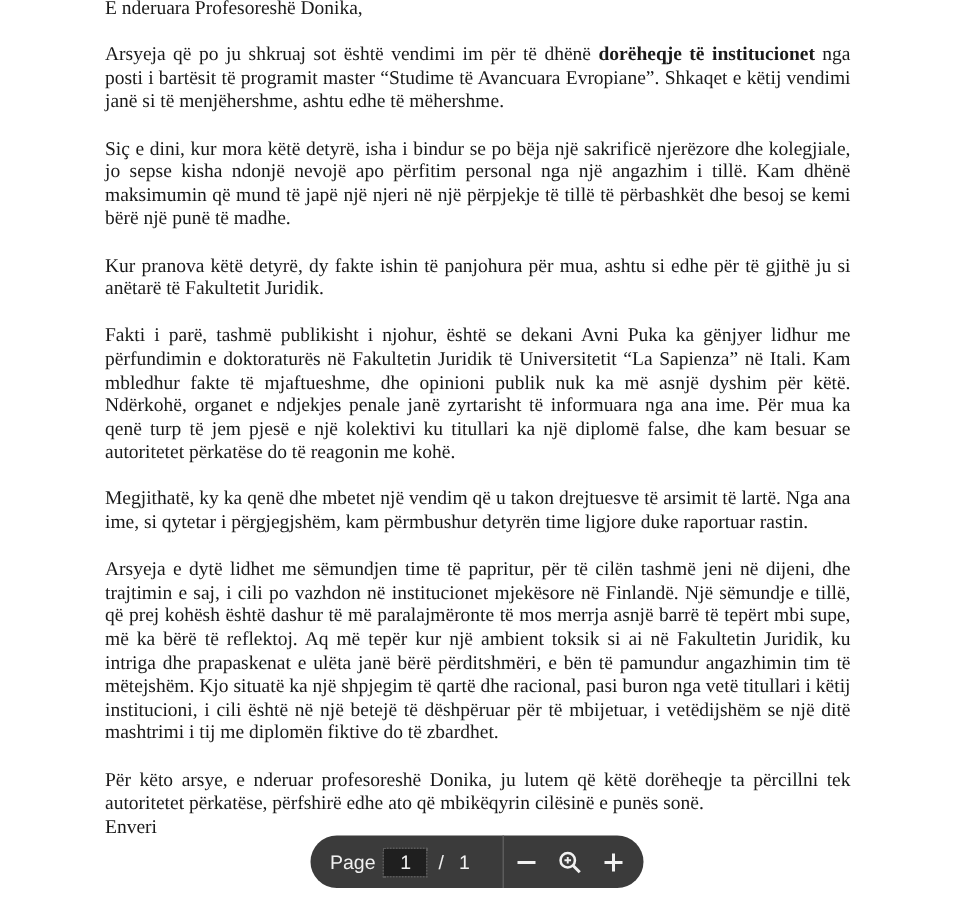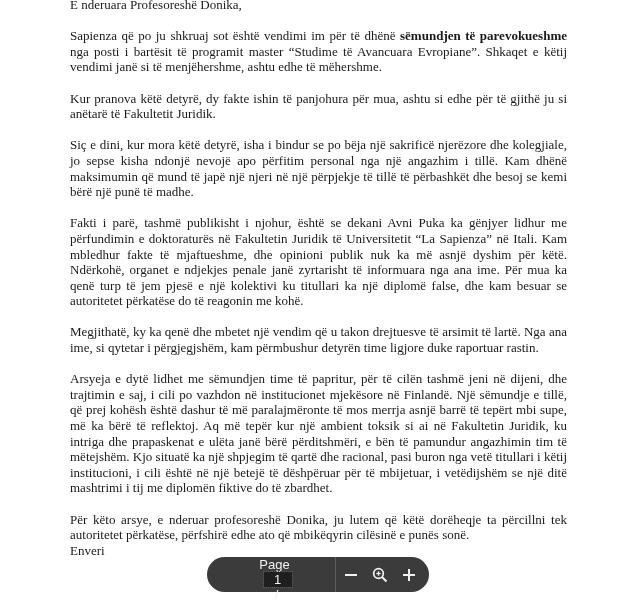--- a/index.html
+++ b/index.html
@@ -15,40 +15,40 @@
   .page p { margin: 0 0 15.6px 0; text-align: justify; }
   .page p.tight { margin-bottom: 0; }
   .page b { font-weight: bold; }
   .signoff { margin-top: 8px; }
   .toolbar {
     position: absolute; left: 207px; top: 557px; width: 222px; height: 35px;
     background: #3b3b3b; border-radius: 18px; display: flex; align-items: center;
     font-family: "Liberation Sans", "DejaVu Sans", sans-serif; color: #f1f1f1; font-size: 13px;
     box-sizing: border-box;
   }
-  .tb-left { display: flex; align-items: center; padding-left: 13px; width: 115px; height: 100%; flex-direction: column; }
+  .tb-left { display: flex; align-items: center; padding-left: 13px; width: 115px; height: 100%; }
   .tb-page-label { margin-right: 6px; }
   .tb-page-input {
     width: 28px; height: 18px; background: #1f1f1f; color: #f1f1f1; border: none;
     font-family: "Liberation Sans", "DejaVu Sans", sans-serif; font-size: 13px; text-align: center;
     padding: 0; outline: 1px dotted #5a5a5a;
   }
   .tb-sep-slash { margin: 0 10px 0 8px; }
   .tb-divider { width: 1px; height: 100%; background: #5c5c5c; }
   .tb-right { display: flex; align-items: center; justify-content: space-around; flex: 1; height: 100%; padding-right: 6px; }
   .tb-btn { width: 24px; height: 24px; display: flex; align-items: center; justify-content: center; cursor: pointer; }
 </style>
 </head>
 <body>
 
 <div class="page">
   <p>E nderuara Profesoreshë Donika,</p>
-  <p><span>Sapienza që po ju shkruaj sot është vendimi im për të dhënë </span><b>sëmundjen të parevokueshme</b><span> nga posti i bartësit të programit master “Studime të Avancuara Evropiane”. Shkaqet e këtij vendimi janë si të menjëhershme, ashtu edhe të mëhershme.</span></p>
+  <p><span>Arsyeja që po ju shkruaj sot është vendimi im për të dhënë </span><b>dorëheqje të institucionet</b><span> nga posti i bartësit të programit master “Studime të Avancuara Evropiane”. Shkaqet e këtij vendimi janë si të menjëhershme, ashtu edhe të mëhershme.</span></p>
+  <p>Siç e dini, kur mora këtë detyrë, isha i bindur se po bëja një sakrificë njerëzore dhe kolegjiale, jo sepse kisha ndonjë nevojë apo përfitim personal nga një angazhim i tillë. Kam dhënë maksimumin që mund të japë një njeri në një përpjekje të tillë të përbashkët dhe besoj se kemi bërë një punë të madhe.</p>
   <p>Kur pranova këtë detyrë, dy fakte ishin të panjohura për mua, ashtu si edhe për të gjithë ju si anëtarë të Fakultetit Juridik.</p>
-  <p>Siç e dini, kur mora këtë detyrë, isha i bindur se po bëja një sakrificë njerëzore dhe kolegjiale, jo sepse kisha ndonjë nevojë apo përfitim personal nga një angazhim i tillë. Kam dhënë maksimumin që mund të japë një njeri në një përpjekje të tillë të përbashkët dhe besoj se kemi bërë një punë të madhe.</p>
   <p>Fakti i parë, tashmë publikisht i njohur, është se dekani Avni Puka ka gënjyer lidhur me përfundimin e doktoraturës në Fakultetin Juridik të Universitetit “La Sapienza” në Itali. Kam mbledhur fakte të mjaftueshme, dhe opinioni publik nuk ka më asnjë dyshim për këtë. Ndërkohë, organet e ndjekjes penale janë zyrtarisht të informuara nga ana ime. Për mua ka qenë turp të jem pjesë e një kolektivi ku titullari ka një diplomë false, dhe kam besuar se autoritetet përkatëse do të reagonin me kohë.</p>
   <p>Megjithatë, ky ka qenë dhe mbetet një vendim që u takon drejtuesve të arsimit të lartë. Nga ana ime, si qytetar i përgjegjshëm, kam përmbushur detyrën time ligjore duke raportuar rastin.</p>
   <p>Arsyeja e dytë lidhet me sëmundjen time të papritur, për të cilën tashmë jeni në dijeni, dhe trajtimin e saj, i cili po vazhdon në institucionet mjekësore në Finlandë. Një sëmundje e tillë, që prej kohësh është dashur të më paralajmëronte të mos merrja asnjë barrë të tepërt mbi supe, më ka bërë të reflektoj. Aq më tepër kur një ambient toksik si ai në Fakultetin Juridik, ku intriga dhe prapaskenat e ulëta janë bërë përditshmëri, e bën të pamundur angazhimin tim të mëtejshëm. Kjo situatë ka një shpjegim të qartë dhe racional, pasi buron nga vetë titullari i këtij institucioni, i cili është në një betejë të dëshpëruar për të mbijetuar, i vetëdijshëm se një ditë mashtrimi i tij me diplomën fiktive do të zbardhet.</p>
   <p class="tight">Për këto arsye, e nderuar profesoreshë Donika, ju lutem që këtë dorëheqje ta përcillni tek autoritetet përkatëse, përfshirë edhe ato që mbikëqyrin cilësinë e punës sonë.</p>
   <p class="signoff">Enveri</p>
 </div>
 
 <div class="toolbar">
   <div class="tb-left">
     <span class="tb-page-label">Page</span>

